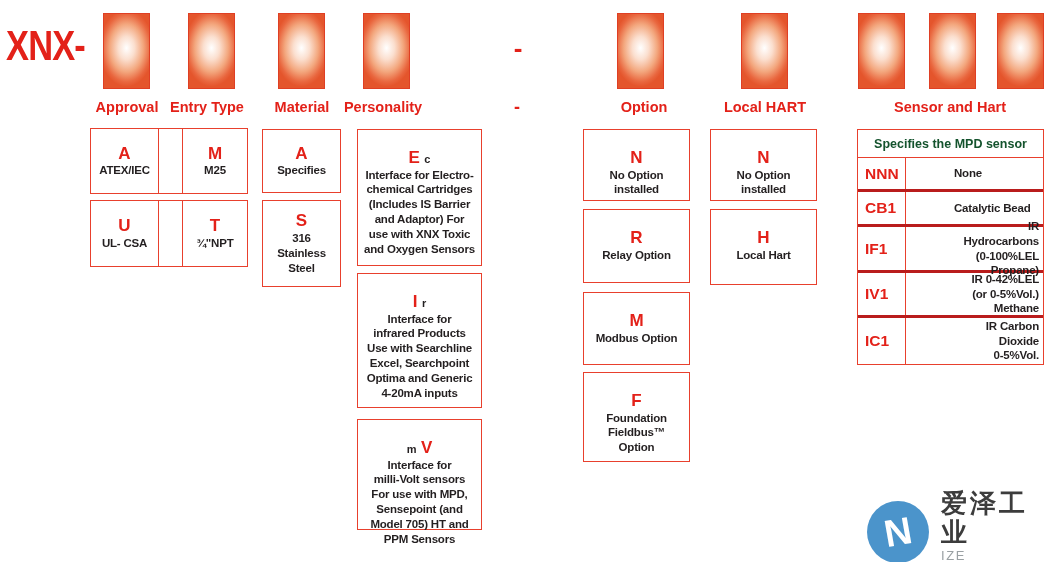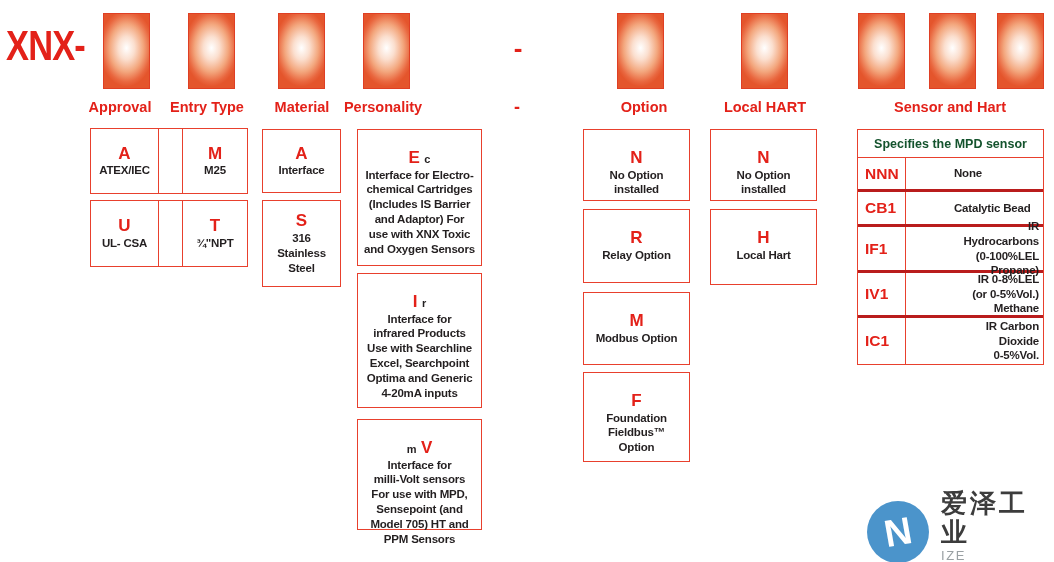--- a/index.html
+++ b/index.html
@@ -101,21 +101,21 @@
   <div class="gbox" style="left:188px"></div>
   <div class="gbox" style="left:278px"></div>
   <div class="gbox" style="left:363px"></div>
   <div class="dash-top">-</div>
   <div class="gbox" style="left:617px"></div>
   <div class="gbox" style="left:741px"></div>
   <div class="gbox" style="left:858px"></div>
   <div class="gbox" style="left:929px"></div>
   <div class="gbox" style="left:997px"></div>
 
-  <div class="col-label" style="left:40px">Approval</div>
+  <div class="col-label" style="left:47px">Approval</div>
   <div class="col-label" style="left:127px">Entry Type</div>
   <div class="col-label" style="left:222px">Material</div>
   <div class="col-label" style="left:303px">Personality</div>
   <div class="dash-label">-</div>
   <div class="col-label" style="left:564px">Option</div>
   <div class="col-label" style="left:685px">Local HART</div>
   <div class="col-label" style="left:870px">Sensor and Hart</div>
 
   <div class="pairrow" style="top:128px;height:66px">
     <div class="cell c1">
@@ -135,21 +135,21 @@
     </div>
     <div class="spacer"></div>
     <div class="cell c3">
       <div class="code">T</div>
       <div class="desc">¾"NPT</div>
     </div>
   </div>
 
   <div class="obox center" style="left:262px;top:129px;width:79px;height:64px">
     <div class="code">A</div>
-    <div class="desc">Interface</div>
+    <div class="desc">Specifies</div>
   </div>
   <div class="obox center" style="left:262px;top:200px;width:79px;height:87px">
     <div class="code">S</div>
     <div class="desc">316
 Stainless
 Steel</div>
   </div>
 
   <div class="obox top" style="left:357px;top:129px;width:125px;height:137px">
     <div>
@@ -228,21 +228,21 @@
       <div class="sensor-code">CB1</div>
       <div class="sensor-desc">Catalytic Bead</div>
     </div>
     <div class="sensor-row" style="height:46px">
       <div class="sensor-code">IF1</div>
       <div class="sensor-desc">IR Hydrocarbons
 (0-100%LEL Propane)</div>
     </div>
     <div class="sensor-row" style="height:45px">
       <div class="sensor-code">IV1</div>
-      <div class="sensor-desc">IR 0-8%LEL
+      <div class="sensor-desc">IR 0-42%LEL
 (or 0-5%Vol.) Methane</div>
     </div>
     <div class="sensor-row" style="height:46px">
       <div class="sensor-code">IC1</div>
       <div class="sensor-desc">IR Carbon Dioxide
 0-5%Vol.</div>
     </div>
   </div>
 
   <div class="logo">

